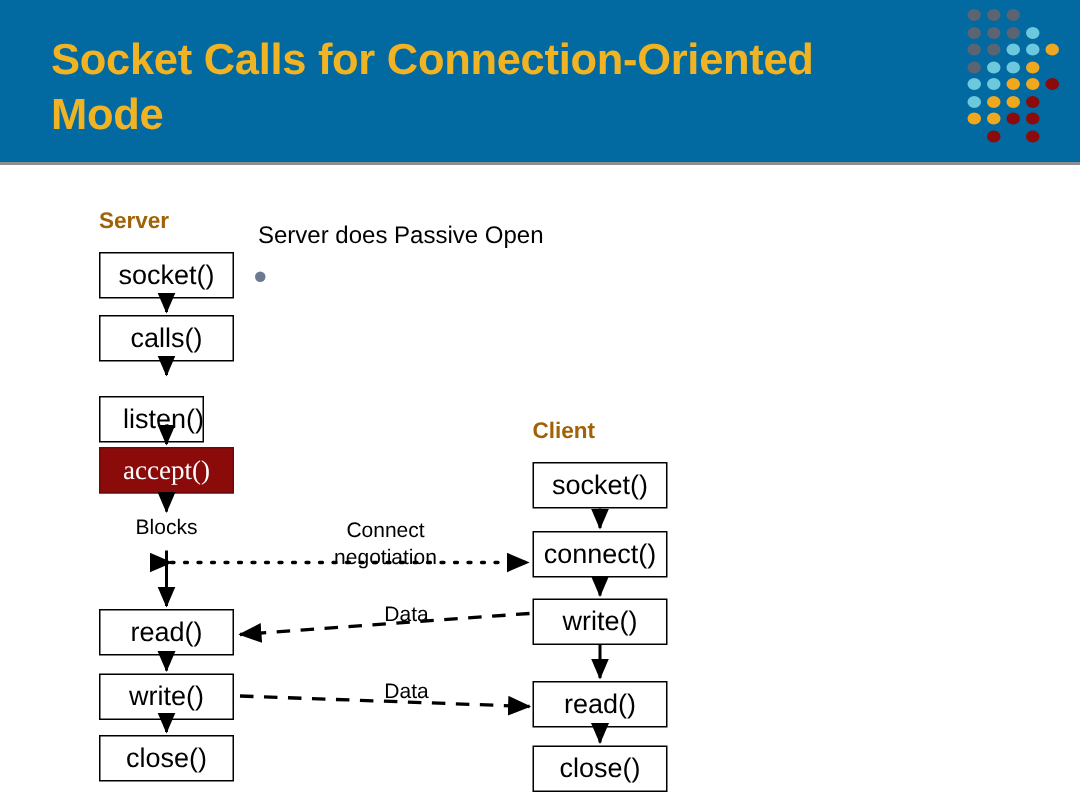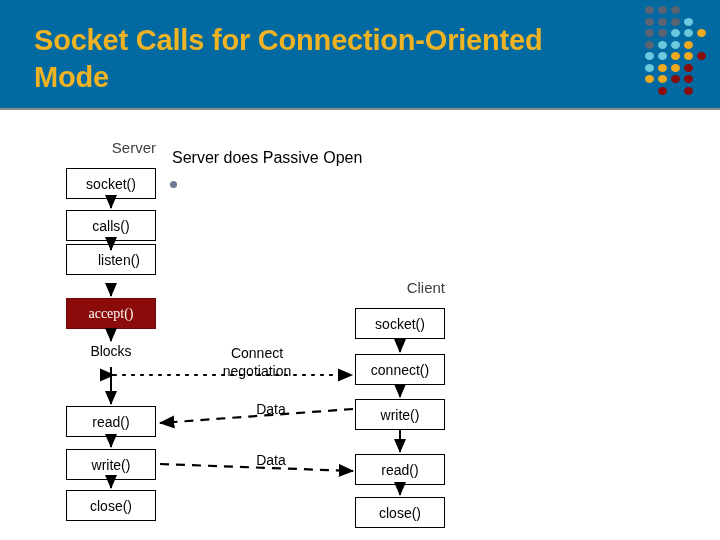--- a/index.html
+++ b/index.html
@@ -105,32 +105,32 @@
     position: absolute;
     left: 0; top: 0;
     width: 720px;
     height: 540px;
     pointer-events: none;
   }
 
   .colhead {
     position: absolute;
     font-size: 15px;
-    color: #404040;
-    font-weight: normal;
-    text-align: right;
+    color: #a16207;
+    font-weight: bold;
+    text-align: left;
   }
 
   .box {
     position: absolute;
     box-sizing: border-box;
     border: 1.5px solid #000000;
     background: #ffffff;
     color: #000000;
-    font-size: 14px;
+    font-size: 18px;
     display: flex;
     align-items: center;
     justify-content: center;
     font-family: "Liberation Sans", sans-serif;
     text-align: right;
   }
   .box.highlight {
     background: #8B0B0B;
     border-color: #6e0808;
     color: #ffffff;
@@ -192,21 +192,21 @@
   <div class="bullet-row">
     <span class="bullet-dot"></span>
   </div>
 </div>
 
 <div class="colhead" style="left:66px; top:139px; width:90px;">Server</div>
 <div class="colhead" style="left:355px; top:279px; width:90px;">Client</div>
 
 <div class="box" style="left:66px; top:168px; width:90px; height:31px;">socket()</div>
 <div class="box" style="left:66px; top:210px; width:90px; height:31px;">calls()</div>
-<div class="box" style="left:66px; top:244px; width:90px; height:31px;padding-left:16px;">listen()</div>
+<div class="box" style="left:66px; top:264px; width:70px; height:31px;padding-left:16px;">listen()</div>
 <div class="box highlight" style="left:66px; top:298px; width:90px; height:31px;font-family:Liberation Serif, serif;">accept()</div>
 <div class="box" style="left:66px; top:406px; width:90px; height:31px;">read()</div>
 <div class="box" style="left:66px; top:449px; width:90px; height:31px;">write()</div>
 <div class="box" style="left:66px; top:490px; width:90px; height:31px;">close()</div>
 
 <div class="box" style="left:355px; top:308px; width:90px; height:31px;">socket()</div>
 <div class="box" style="left:355px; top:354px; width:90px; height:31px;">connect()</div>
 <div class="box" style="left:355px; top:399px; width:90px; height:31px;">write()</div>
 <div class="box" style="left:355px; top:454px; width:90px; height:31px;">read()</div>
 <div class="box" style="left:355px; top:497px; width:90px; height:31px;">close()</div>

